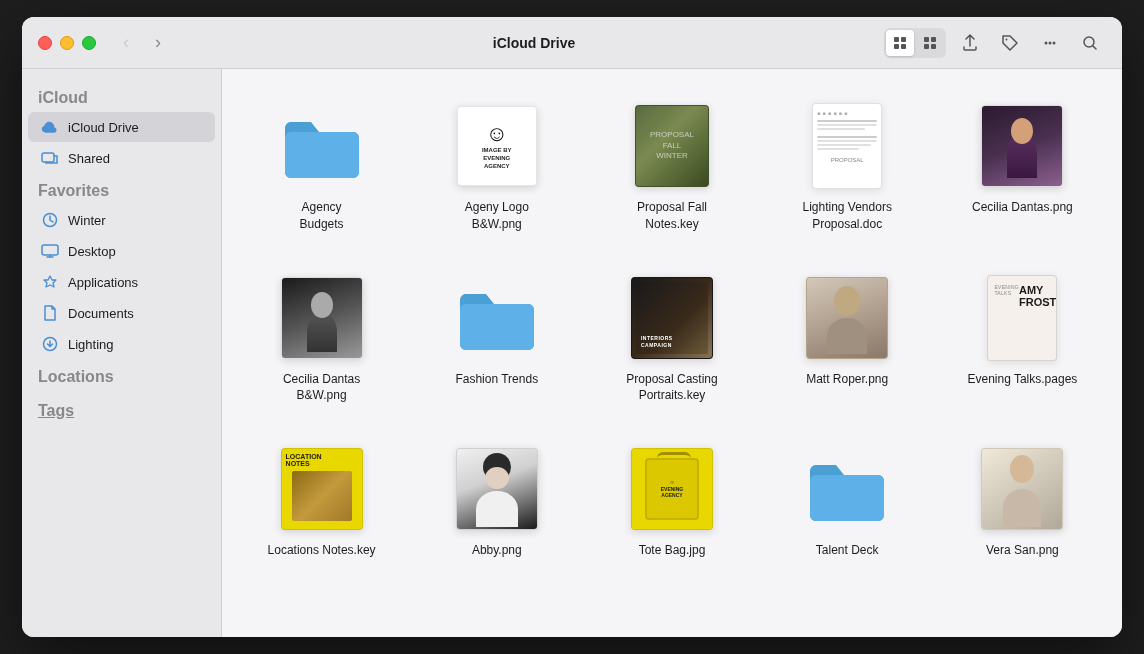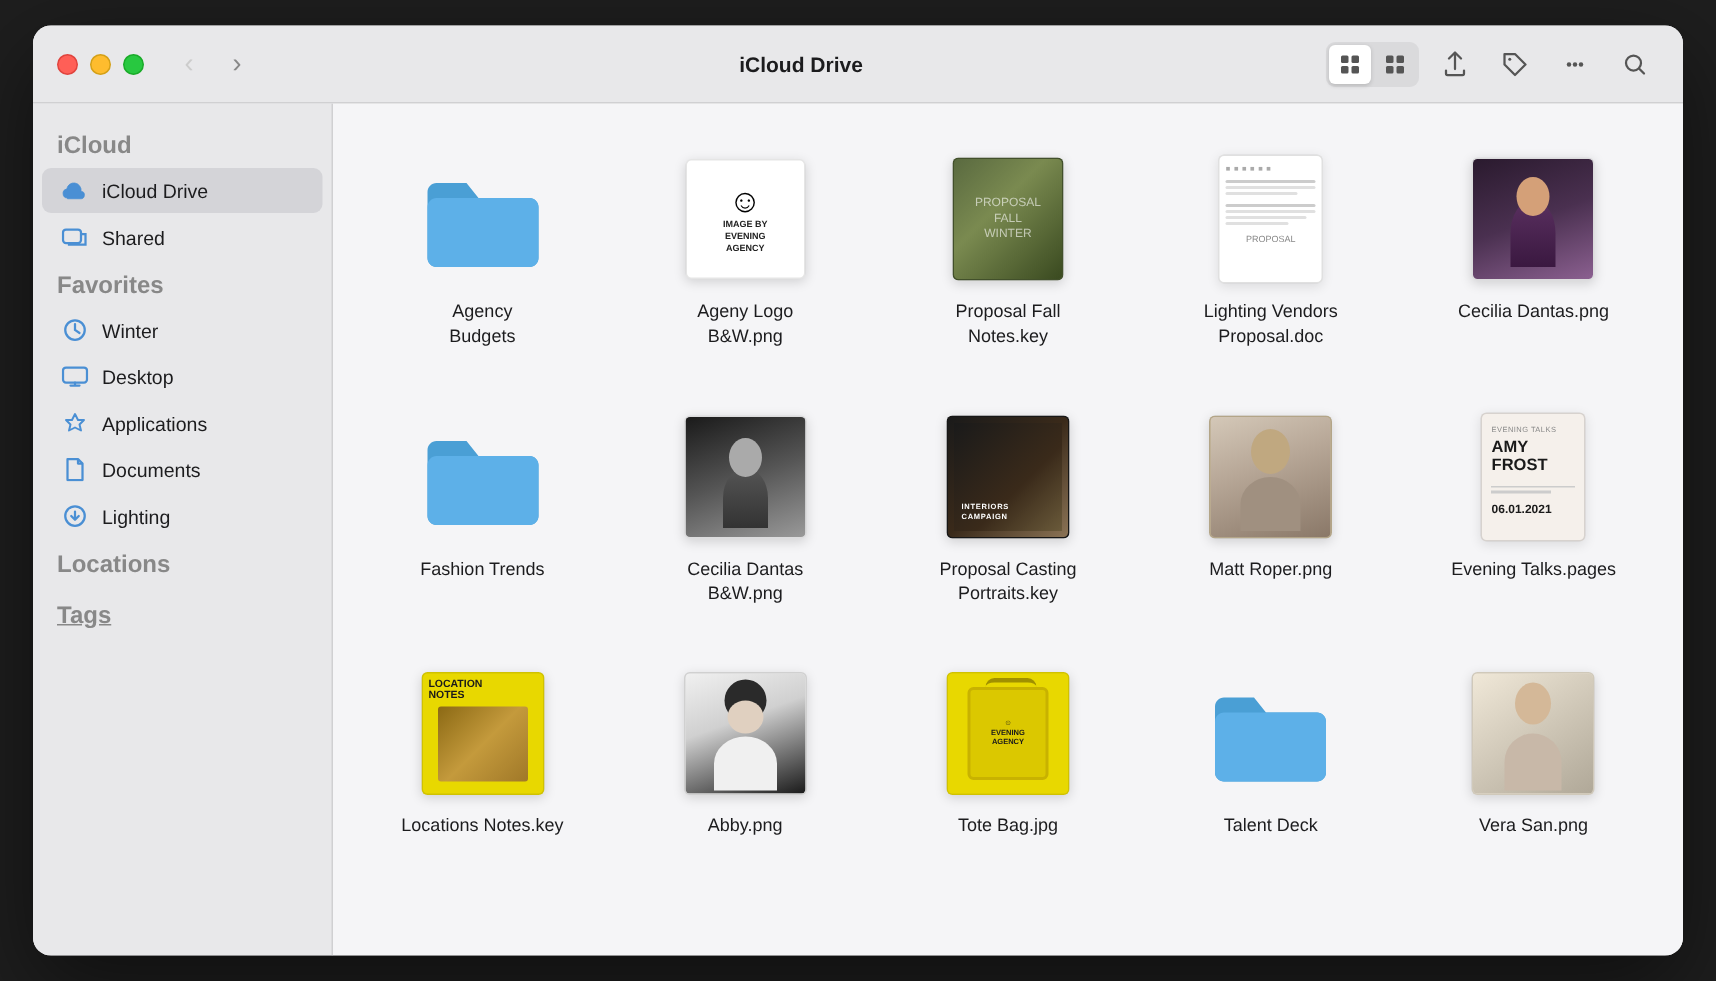--- a/index.html
+++ b/index.html
@@ -272,21 +272,20 @@
       overflow: hidden;
     }
     .evening-thumb {
       width: 70px;
       height: 86px;
       background: #f5f0eb;
       border-radius: 4px;
       border: 1px solid rgba(0,0,0,0.12);
       box-shadow: 0 2px 8px rgba(0,0,0,0.1);
       display: flex;
-      flex-direction: column;
       padding: 8px 6px;
       overflow: hidden;
     }
     .location-notes-thumb {
       width: 82px;
       height: 82px;
       border-radius: 4px;
       overflow: hidden;
       border: 1px solid rgba(0,0,0,0.1);
       box-shadow: 0 2px 8px rgba(0,0,0,0.15);
@@ -525,40 +524,40 @@
                 <div style="position:absolute;top:12px;left:50%;transform:translateX(-50%);width:22px;height:26px;background:#d4a078;border-radius:50%;"></div>
               </div>
             </div>
           </div>
           <div class="file-name">Cecilia
 Dantas.png</div>
         </div>
 
         <div class="file-item">
           <div class="file-thumb">
+            <div class="img-thumb">
+              <div class="photo-cecilia-bw" style="position:relative;">
+                <div style="position:absolute;bottom:6px;left:50%;transform:translateX(-50%);width:30px;height:40px;background:linear-gradient(180deg,#555 0%,#333 100%);border-radius:50% 50% 0 0;"></div>
+                <div style="position:absolute;top:14px;left:50%;transform:translateX(-50%);width:22px;height:26px;background:#aaa;border-radius:50%;"></div>
+              </div>
+            </div>
+          </div>
+          <div class="file-name">Cecilia
+Dantas B&amp;W.png</div>
+        </div>
+
+        <div class="file-item">
+          <div class="file-thumb">
             <svg width="82" height="68" viewBox="0 0 82 68" fill="none">
               <path d="M4 16C4 12.7 6.7 10 10 10H30L38 20H72C75.3 20 78 22.7 78 26V60C78 63.3 75.3 66 72 66H10C6.7 66 4 63.3 4 60V16Z" fill="#4a9fd5"></path>
               <path d="M4 26C4 22.7 6.7 20 10 20H72C75.3 20 78 22.7 78 26V60C78 63.3 75.3 66 72 66H10C6.7 66 4 63.3 4 60V26Z" fill="#5db0e8"></path>
             </svg>
           </div>
           <div class="file-name">Fashion
 Trends</div>
-        </div>
-
-        <div class="file-item">
-          <div class="file-thumb">
-            <div class="img-thumb">
-              <div class="photo-cecilia-bw" style="position:relative;">
-                <div style="position:absolute;bottom:6px;left:50%;transform:translateX(-50%);width:30px;height:40px;background:linear-gradient(180deg,#555 0%,#333 100%);border-radius:50% 50% 0 0;"></div>
-                <div style="position:absolute;top:14px;left:50%;transform:translateX(-50%);width:22px;height:26px;background:#aaa;border-radius:50%;"></div>
-              </div>
-            </div>
-          </div>
-          <div class="file-name">Cecilia
-Dantas B&amp;W.png</div>
         </div>
 
         <div class="file-item">
           <div class="file-thumb">
             <div class="img-thumb" style="background:#1a1a1a;">
               <div class="photo-interiors">
                 <div style="width:100%;height:100%;background:linear-gradient(135deg,#1a1a1a 0%,#3a2a1a 60%,#6a5a3a 100%);display:flex;flex-direction:column;justify-content:flex-end;padding:5px;">
                   <div style="font-size:5px;color:white;font-weight:bold;letter-spacing:0.5px;line-height:1.4;text-transform:uppercase;">INTERIORS<br>CAMPAIGN</div>
                 </div>
               </div>

